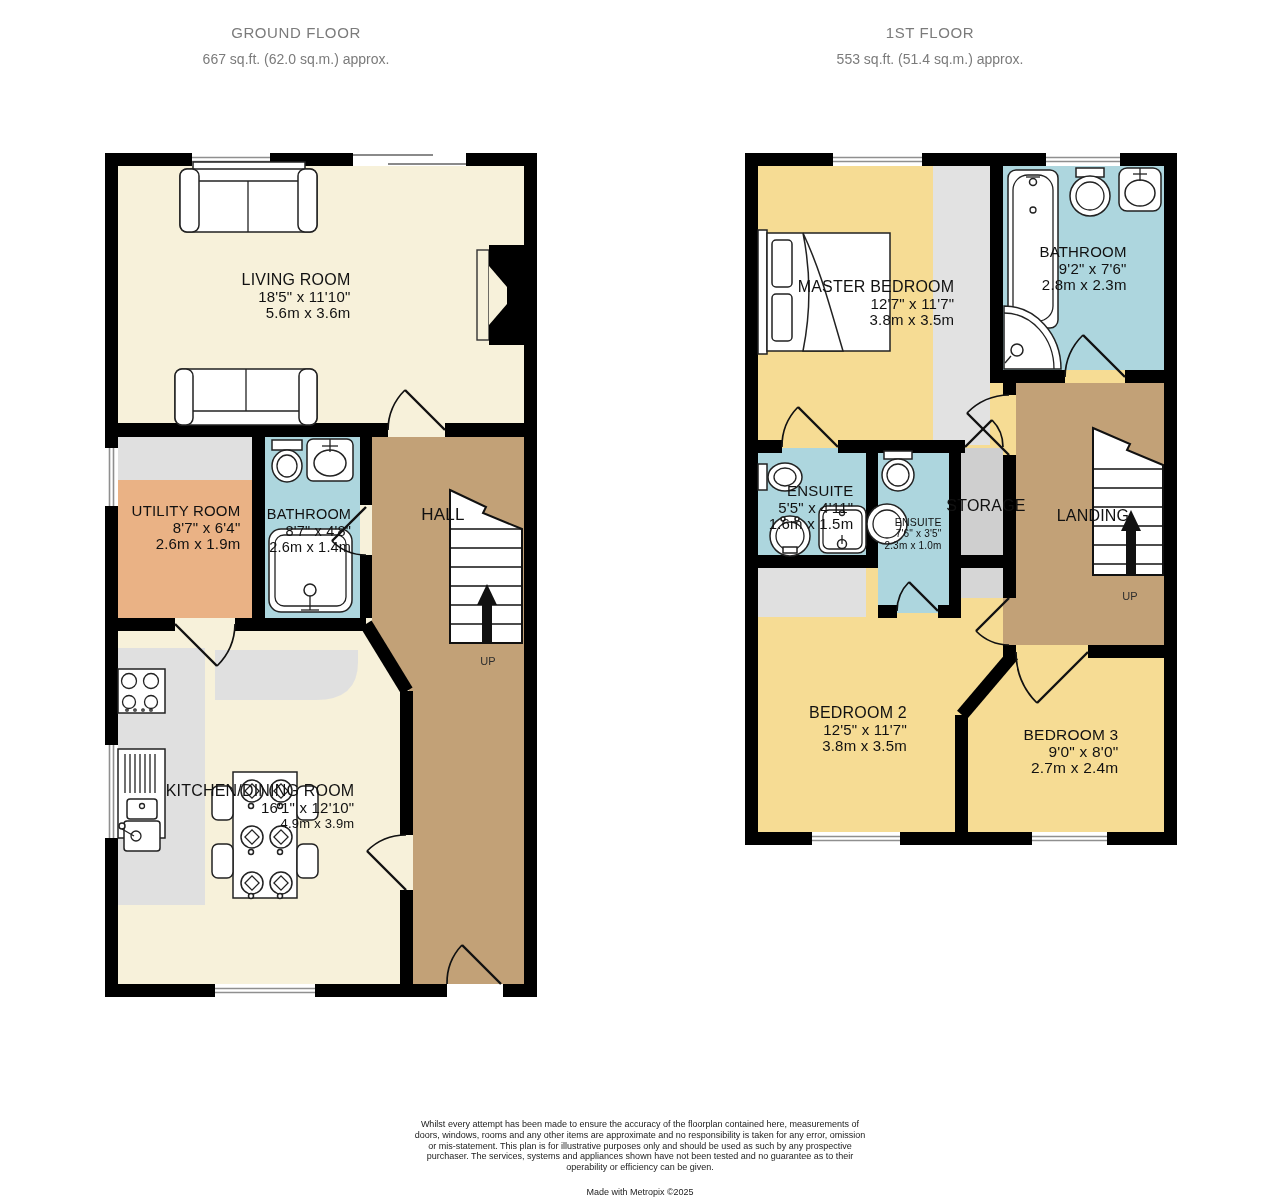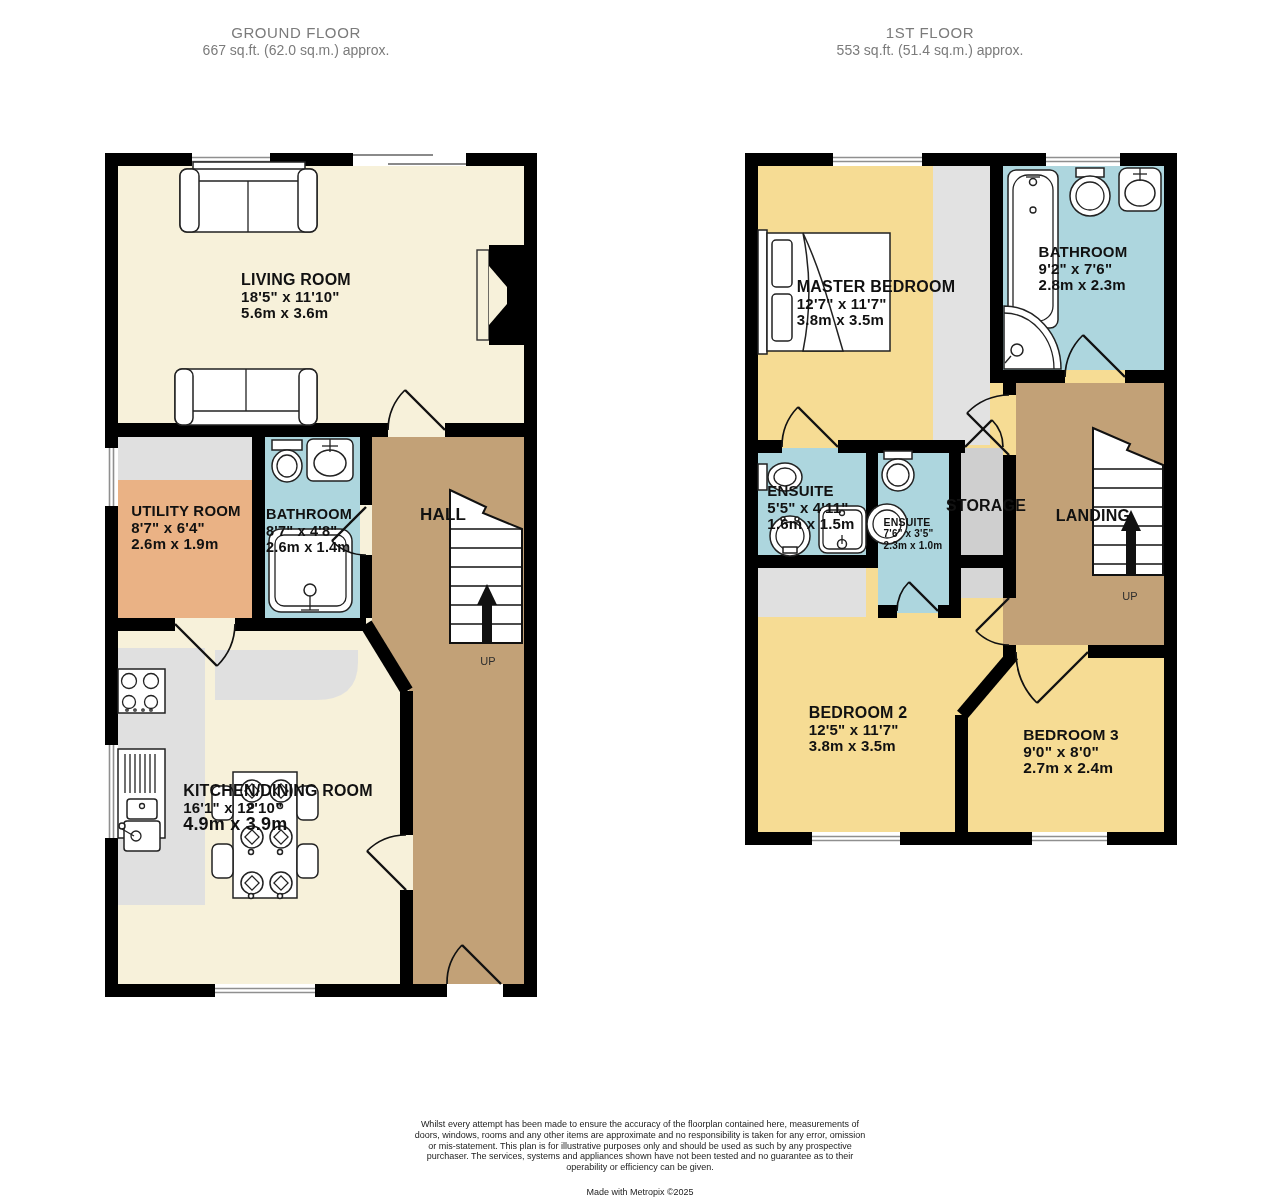--- a/index.html
+++ b/index.html
@@ -14,23 +14,23 @@
   .fx{fill:#fff;stroke:#222;stroke-width:1.5;}
   .fx2{fill:none;stroke:#222;stroke-width:1.3;}
   .arc{fill:none;stroke:#111;stroke-width:1.7;}
   .leaf{stroke:#111;stroke-width:2.4;}
   .tread{stroke:#111;stroke-width:1.7;}
   .stair{fill:#fff;stroke:#111;stroke-width:2;}
   .arrow{fill:#111;}
   
   .floor-title{position:absolute;transform:translateX(-50%);text-align:center;color:#7b7b7b;}
   .floor-title .t1{font-size:15px;letter-spacing:.6px;}
-  .floor-title .t2{font-size:14px;margin-top:1px;}
-  .room-label{position:absolute;transform:translateX(-50%);text-align:left;color:#111;
-              font-weight:bold;white-space:nowrap;line-height:16.5px;letter-spacing:.2px;}
+  .floor-title .t2{font-size:14px;margin-top:10px;}
+  .room-label{position:absolute;transform:translateX(-50%);text-align:right;color:#111;
+              font-weight:normal;white-space:nowrap;line-height:16.5px;letter-spacing:.2px;}
   .room-label .ln{display:block;}
   .room-label.small{line-height:12px;}
   .up-label{position:absolute;transform:translateX(-50%);font-size:11px;color:#2e2e2e;font-weight:normal;}
   .footer{position:absolute;left:640px;transform:translateX(-50%);text-align:center;}
   .footer .total{font-size:12.5px;color:#6e6e6e;margin-bottom:4px;letter-spacing:.2px;}
   .footer .disc{width:452px;font-size:9px;line-height:10.8px;color:#1c1c1c;margin:0 auto;}
   .footer .credit{font-size:9px;color:#1c1c1c;margin-top:14px;}
 </style>
 </head>
 <body>
@@ -381,24 +381,24 @@
     <span class="ln">2.6m x 1.9m</span>
   </div>
   <div class="room-label" style="left:309px;top:506px;font-size:14.5px">
     <span class="ln">BATHROOM</span>
     <span class="ln">8'7" x 4'8"</span>
     <span class="ln">2.6m x 1.4m</span>
   </div>
   <div class="room-label" style="left:443px;top:507px;font-size:17px">
     <span class="ln">HALL</span>
   </div>
-  <div class="room-label" style="left:278px;top:783px;font-size:16px">
+  <div class="room-label" style="left:260px;top:783px;font-size:16px">
     <span class="ln">KITCHEN/DINING ROOM</span>
     <span class="ln" style="font-size:15px">16'1" x 12'10"</span>
-    <span class="ln" style="font-size:18px">4.9m x 3.9m</span>
+    <span class="ln" style="font-size:13px">4.9m x 3.9m</span>
   </div>
   <div class="up-label" style="left:488px;top:655px">UP</div>
 
   <div class="room-label" style="left:876px;top:279px;font-size:16px">
     <span class="ln">MASTER BEDROOM</span>
     <span class="ln" style="font-size:15px">12'7" x 11'7"</span>
     <span class="ln" style="font-size:15px">3.8m x 3.5m</span>
   </div>
   <div class="room-label" style="left:1083px;top:244px;font-size:15px">
     <span class="ln">BATHROOM</span>

